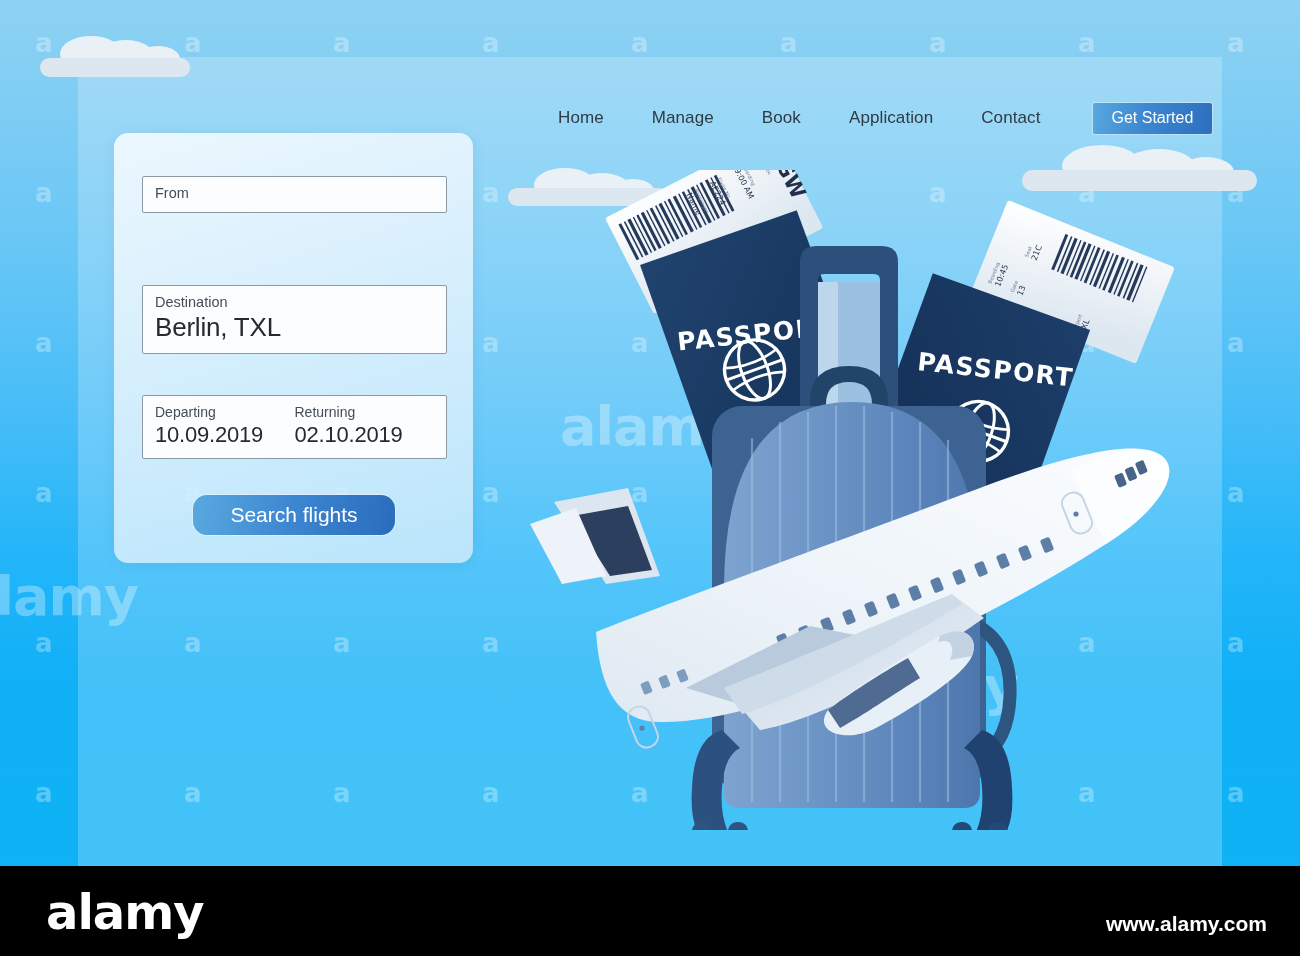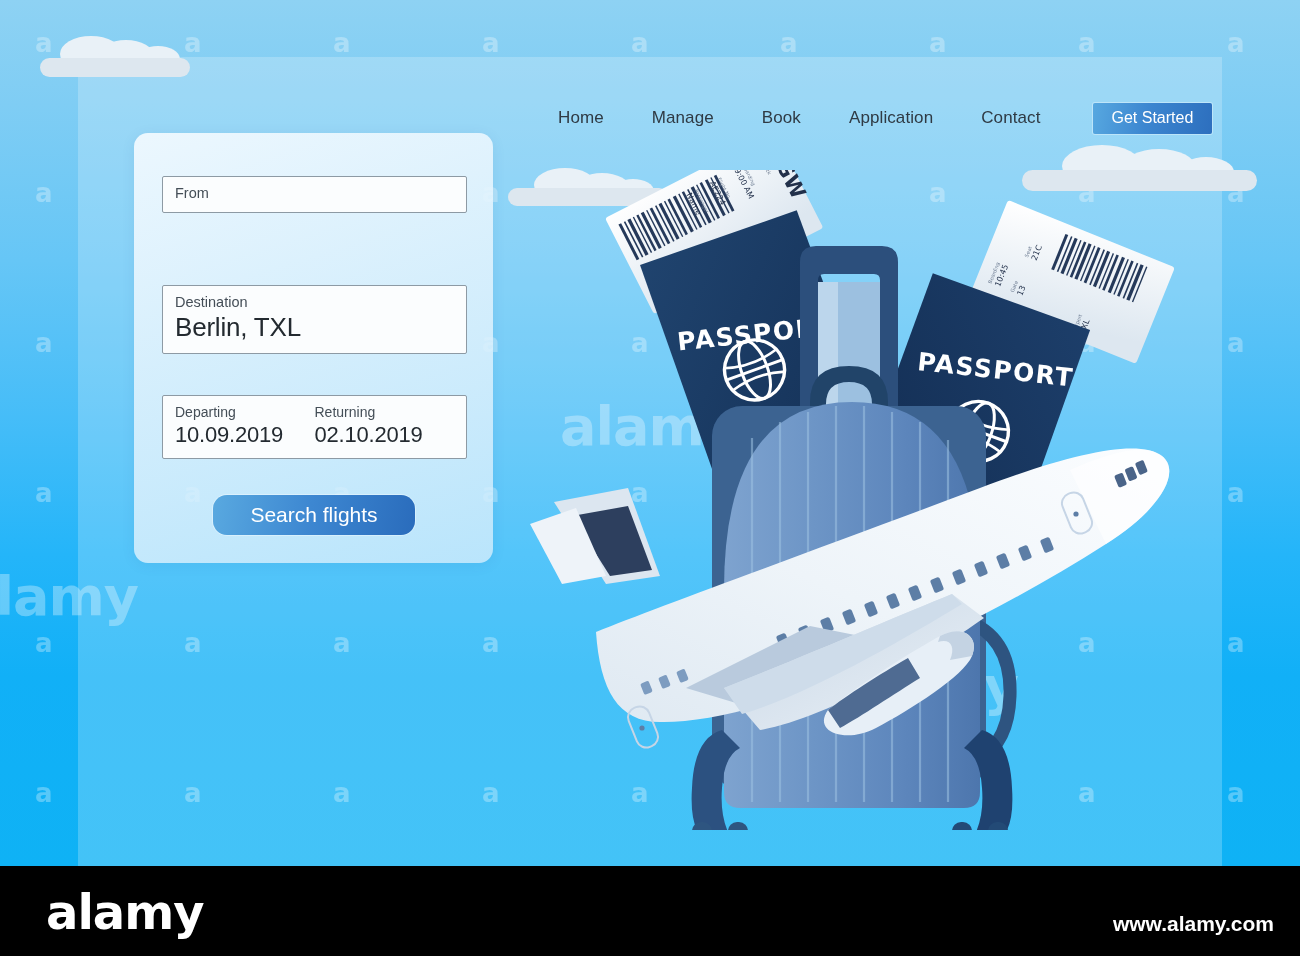--- a/index.html
+++ b/index.html
@@ -100,21 +100,21 @@
     border-radius: 2px;
     cursor: pointer;
     white-space: nowrap;
     box-shadow: 0 0 0 1px rgba(255,255,255,0.35);
     font-family: "Liberation Sans", sans-serif;
   }
 
   
   #search-card {
     position: absolute;
-    left: 134px; top: 133px;
+    left: 114px; top: 133px;
     width: 359px; height: 430px;
     background: linear-gradient(160deg,
         rgba(243,250,255,0.92) 0%,
         rgba(226,243,253,0.88) 45%,
         rgba(208,236,252,0.82) 100%);
     border-radius: 14px;
     box-shadow: 0 2px 14px rgba(20,80,130,0.08);
   }
   .field {
     position: absolute;
@@ -192,21 +192,21 @@
   #image-id {
     position: absolute;
     right: 26px; top: 19px;
     color: #d6d6d6;
     font-size: 17px;
     text-align: right;
     width: 300px;
   }
   #alamy-url {
     position: absolute;
-    right: 26px; top: 46px;
+    right: 33px; top: 46px;
     color: #ffffff;
     font-weight: 700;
     font-size: 21px;
     text-align: right;
     width: 300px;
   }
 </style>
 </head>
 <body>
 

